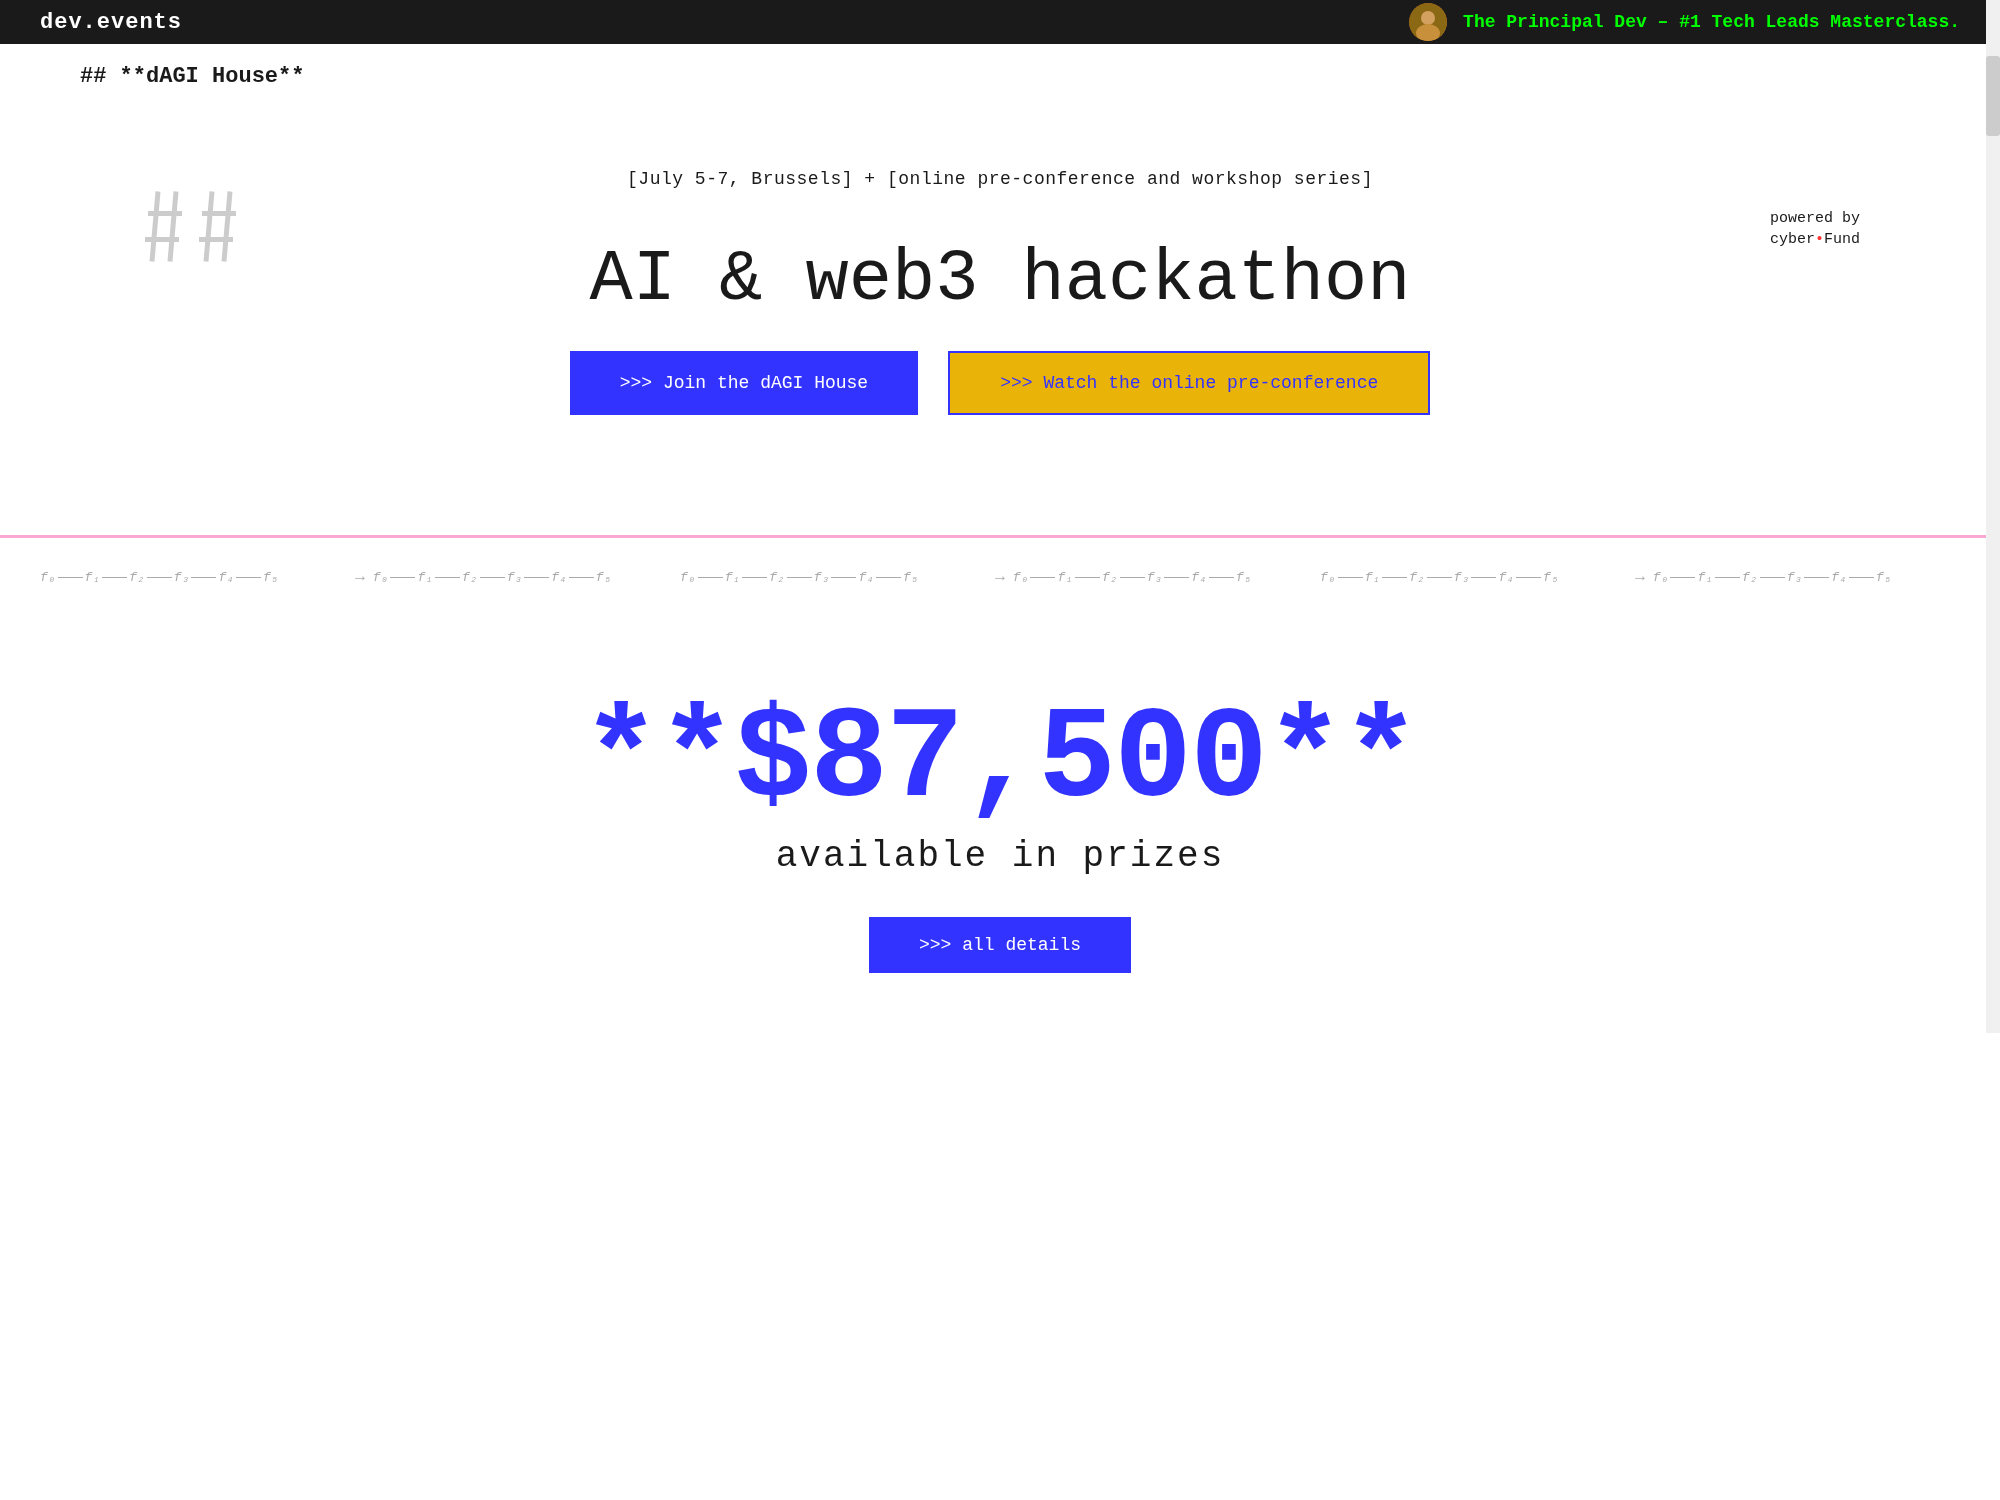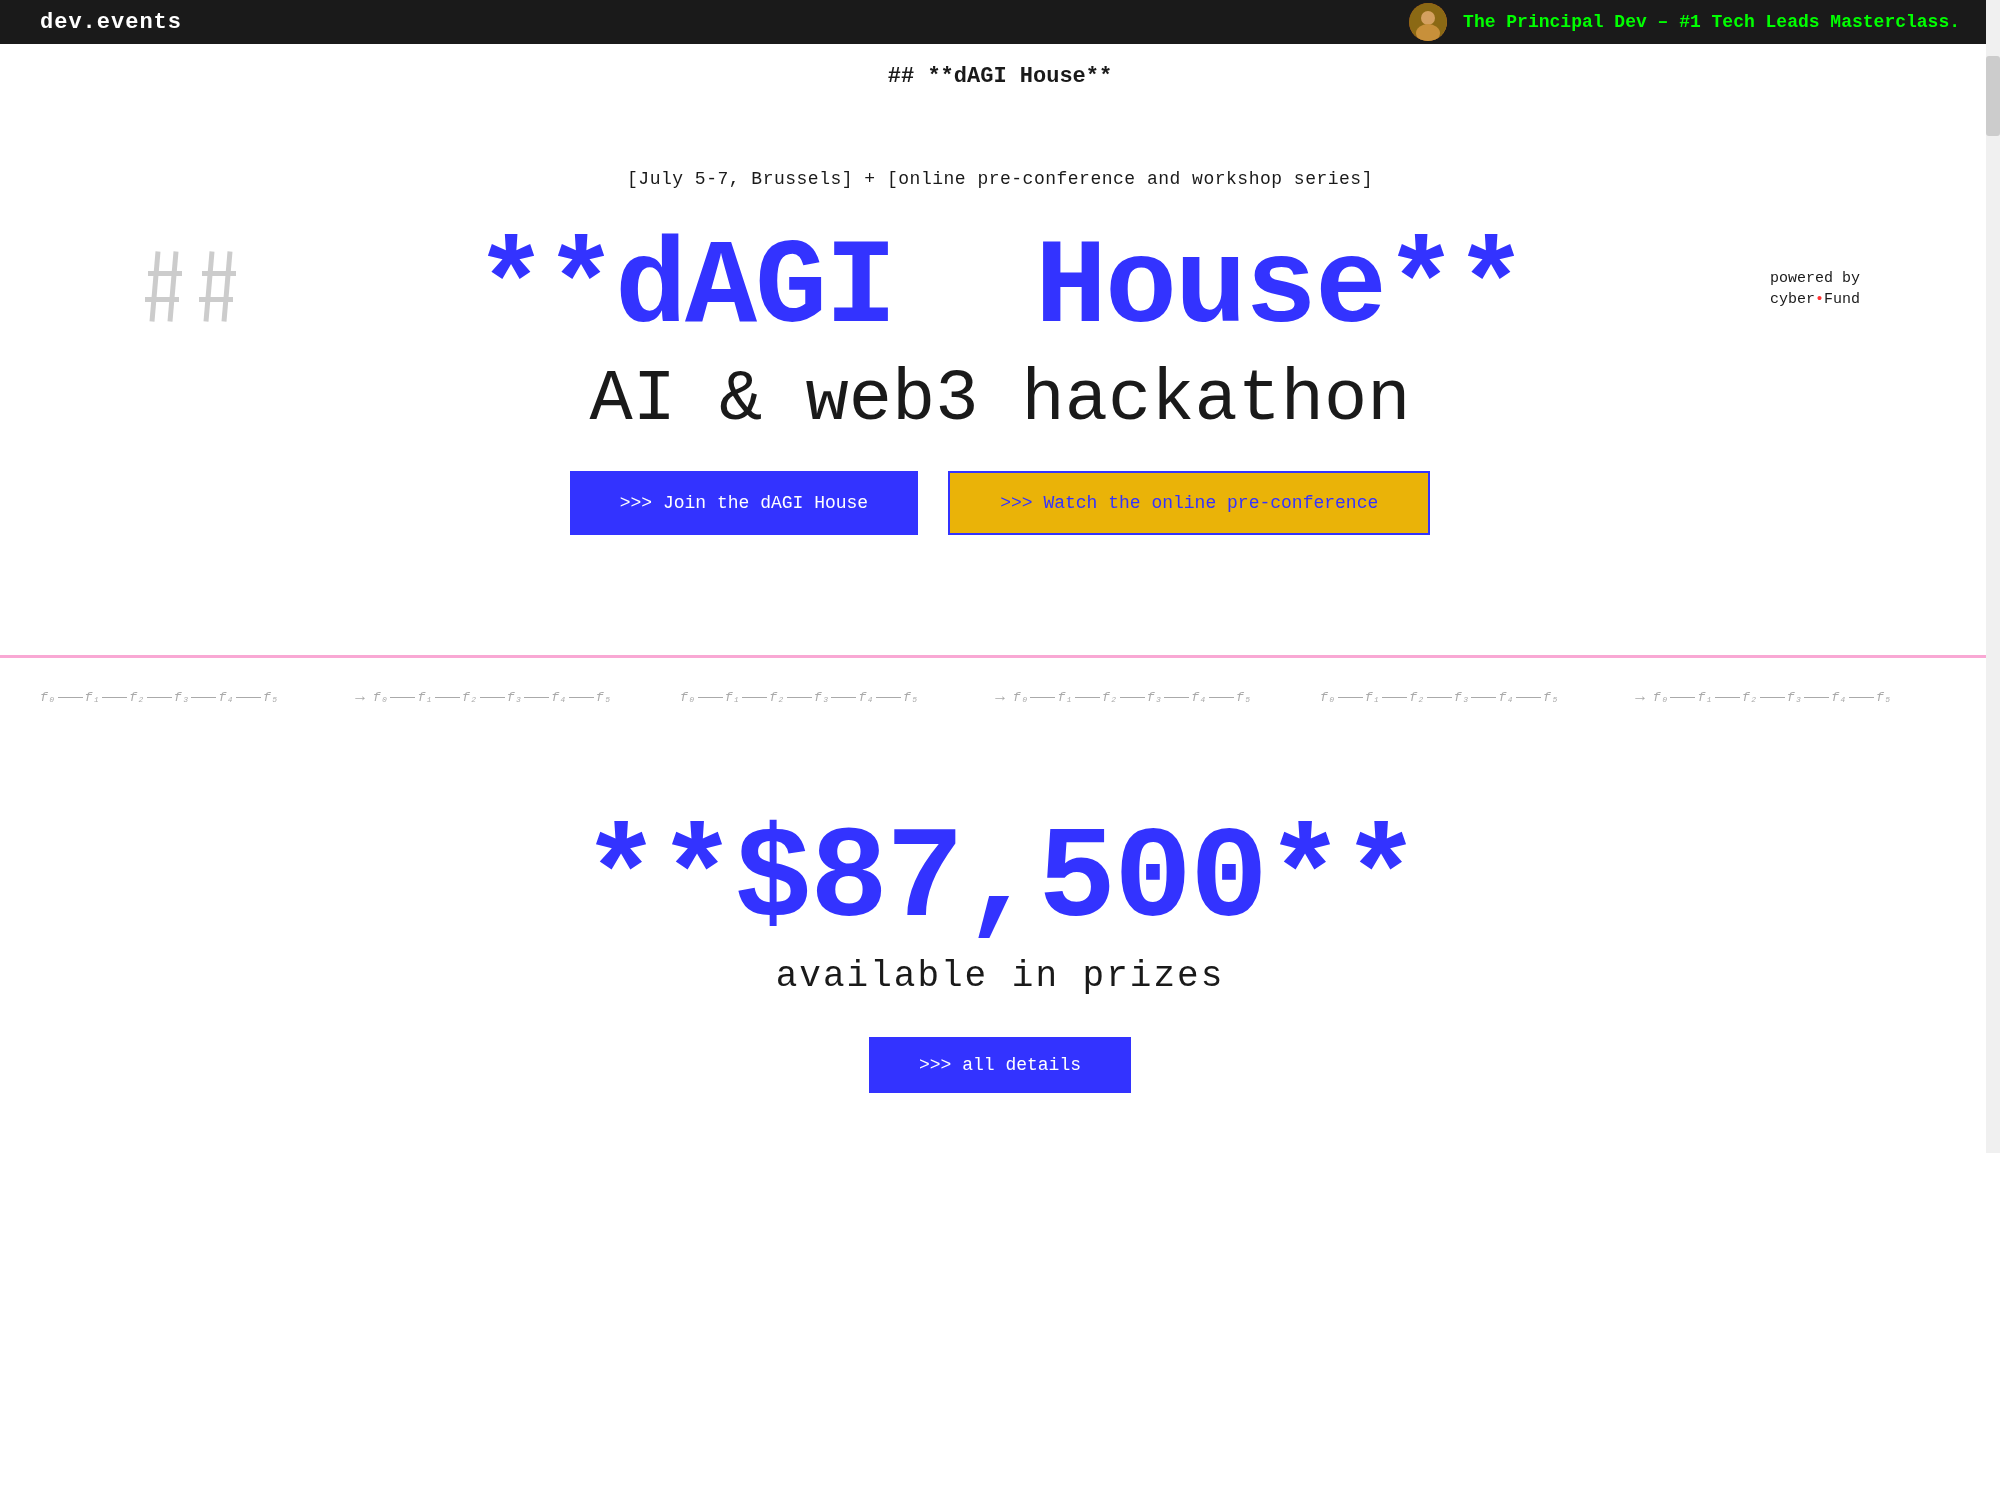--- a/index.html
+++ b/index.html
@@ -89,21 +89,20 @@
     }
 
     
     .nav {
       width: 100%;
       padding: 20px 80px;
       display: flex;
       align-items: center;
       border-bottom: none;
       background: #ffffff;
-      flex-direction: column;
     }
 
     .nav-logo {
       color: #1a1a1a;
       font-size: 22px;
       font-family: 'Courier New', monospace;
       font-weight: bold;
       white-space: nowrap;
     }
 
@@ -371,25 +370,20 @@
           <line x1="8" y1="32" x2="42" y2="32" stroke="#cccccc" stroke-width="5"></line>
           <line x1="5" y1="58" x2="39" y2="58" stroke="#cccccc" stroke-width="5"></line>
 
           <line x1="72" y1="10" x2="66" y2="80" stroke="#cccccc" stroke-width="5"></line>
           <line x1="90" y1="10" x2="84" y2="80" stroke="#cccccc" stroke-width="5"></line>
           <line x1="62" y1="32" x2="96" y2="32" stroke="#cccccc" stroke-width="5"></line>
           <line x1="59" y1="58" x2="93" y2="58" stroke="#cccccc" stroke-width="5"></line>
         </svg>
       </div>
 
-      <div>
-        <div class="hero-title">
-          **dAGI&nbsp;&nbsp;House**
-        </div>
-      </div>
 
       <div class="powered-by">
         <span>powered by</span>
         <span class="cyber-fund">cyber<span class="dot-accent">•</span>Fund</span>
       </div>
     </div>
 
     <div class="hero-subtitle">AI &amp; web3 hackathon</div>
 
     <div class="hero-buttons">

